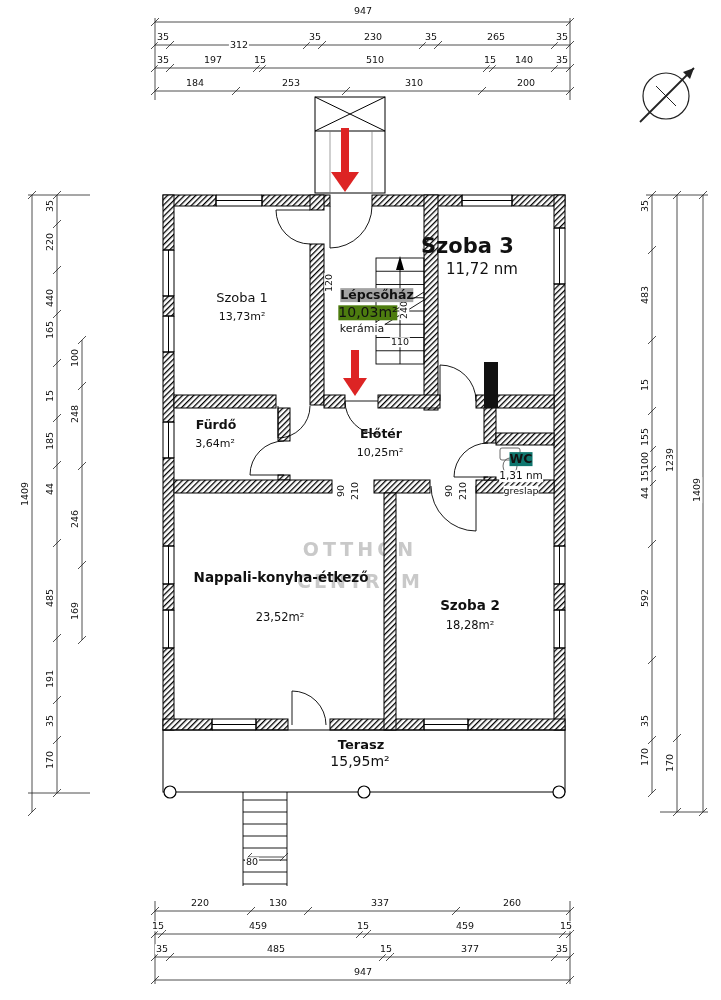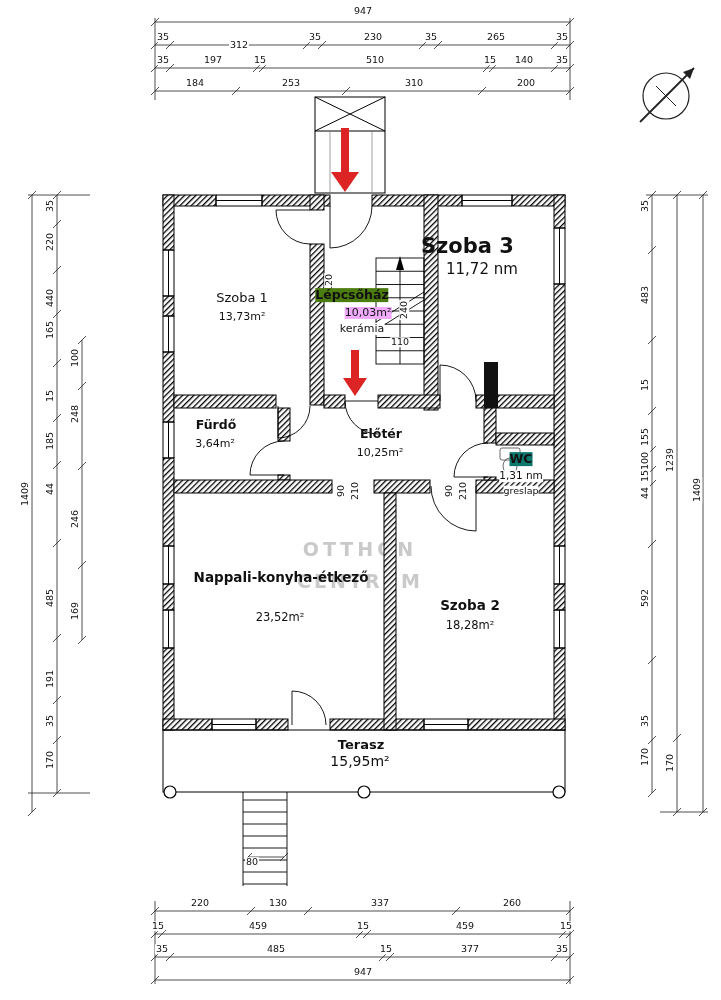--- a/index.html
+++ b/index.html
@@ -418,22 +418,22 @@
         <span class="dim rot" style="left: 341px; top: 491px;">90</span>
         <span class="dim rot" style="left: 355px; top: 491px;">210</span>
         <span class="dim rot" style="left: 449px; top: 491px;">90</span>
         <span class="dim rot" style="left: 463px; top: 491px;">210</span>
         <span class="dim" style="left: 252px; top: 849px; margin-top: 13px;">80</span>
       </div>
 
     <span class="rl" style="left:242px;top:298px;font-size:13px">Szoba 1</span>
     <span class="rl" style="left:242px;top:317px;font-size:11px">13,73m²</span>
 
-    <span class="rl b" style="left:352px;top:295px;font-size:12.5px;background:#4d7c0f">Lépcsőház</span>
-    <span class="rl" style="left:368px;top:313px;font-size:11px;background:#f0abfc">10,03m²</span>
+    <span class="rl b" style="left:377px;top:295px;font-size:12.5px;background:#a3a3a3">Lépcsőház</span>
+    <span class="rl" style="left:368px;top:313px;font-size:14px;background:#4d7c0f">10,03m²</span>
     <span class="rl" style="left:362px;top:329px;font-size:11px;background:#fff">kerámia</span>
 
     <span class="la b" style="left:421px;top:233px;font-size:21px">Szoba 3</span>
     <span class="la" style="left:446px;top:260px;font-size:15px">11,72 nm</span>
 
     <span class="rl b" style="left:216px;top:425px;font-size:12.5px">Fürdő</span>
     <span class="rl" style="left:215px;top:444px;font-size:11px">3,64m²</span>
 
     <span class="rl b" style="left:381px;top:434px;font-size:12.5px">Előtér</span>
     <span class="rl" style="left:380px;top:453px;font-size:11px">10,25m²</span>

